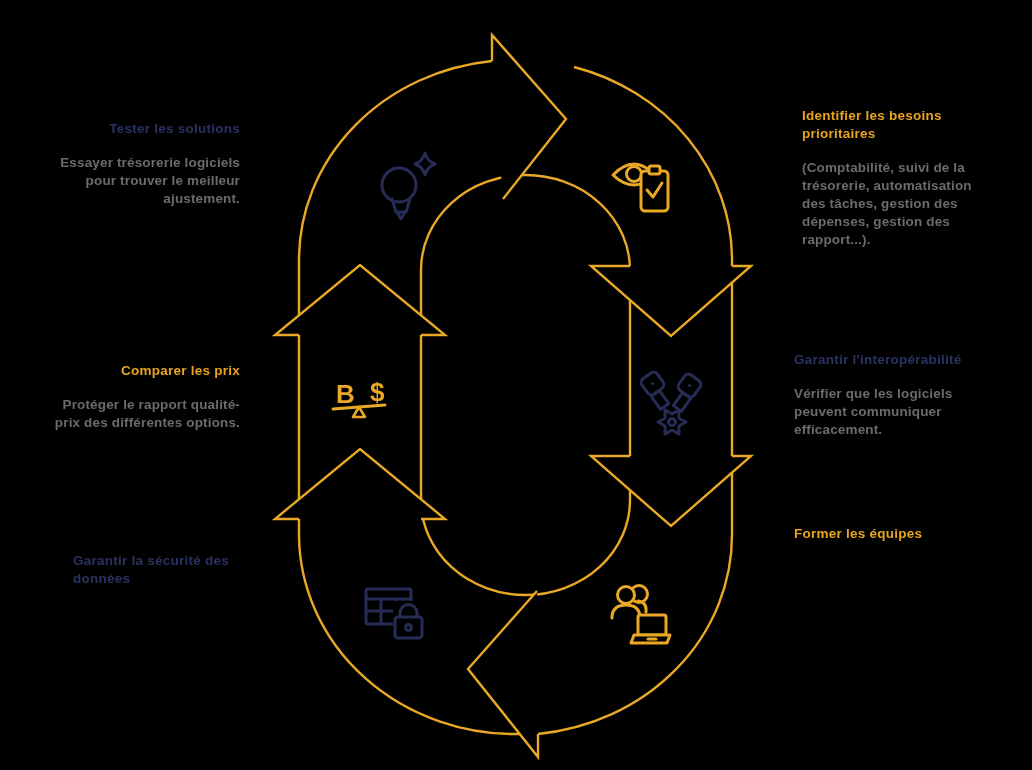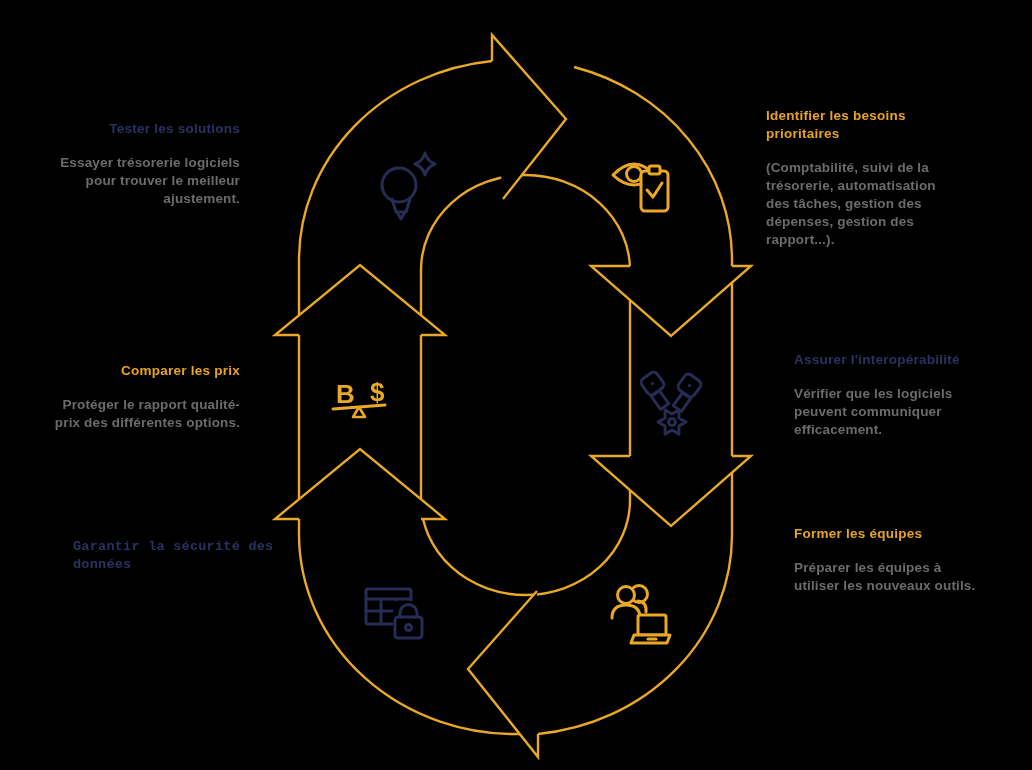--- a/index.html
+++ b/index.html
@@ -111,47 +111,45 @@
     </g>
   </svg>
 
   <div class="step t-navy align-right" id="step-test" style="right:792px;top:120px;">
     <h3>Tester les solutions</h3>
     <p>Essayer trésorerie logiciels
 pour trouver le meilleur
 ajustement.</p>
   </div>
 
-  <div class="step t-gold align-left" id="step-identify" style="left:766px;top:107px;">
+  <div class="step t-gold align-left" id="step-identify" style="left:802px;top:107px;">
     <h3>Identifier les besoins
 prioritaires</h3>
     <p>(Comptabilité, suivi de la
 trésorerie, automatisation
 des tâches, gestion des
 dépenses, gestion des
 rapport...).</p>
   </div>
 
   <div class="step t-gold align-right" id="step-compare" style="right:792px;top:362px;">
     <h3>Comparer les prix</h3>
     <p>Protéger le rapport qualité-
 prix des différentes options.</p>
   </div>
 
   <div class="step t-navy align-left" id="step-interop" style="left:794px;top:351px;">
-    <h3>Assurer l'interopérabilité</h3>
+    <h3>Garantir l'interopérabilité</h3>
     <p>Vérifier que les logiciels
 peuvent communiquer
 efficacement.</p>
   </div>
 
-  <div class="step t-navy align-left" id="step-secure" style="left:62px;top:538px;font-family:Liberation Mono, monospace;">
+  <div class="step t-navy align-left" id="step-secure" style="left:62px;top:552px;">
     <h3>Garantir la sécurité des
 données</h3>
   </div>
 
   <div class="step t-gold align-left" id="step-train" style="left:794px;top:525px;">
     <h3>Former les équipes</h3>
-    <p>Préparer les équipes à
-utiliser les nouveaux outils.</p>
   </div>
 
 </div>
 
 </body></html>

